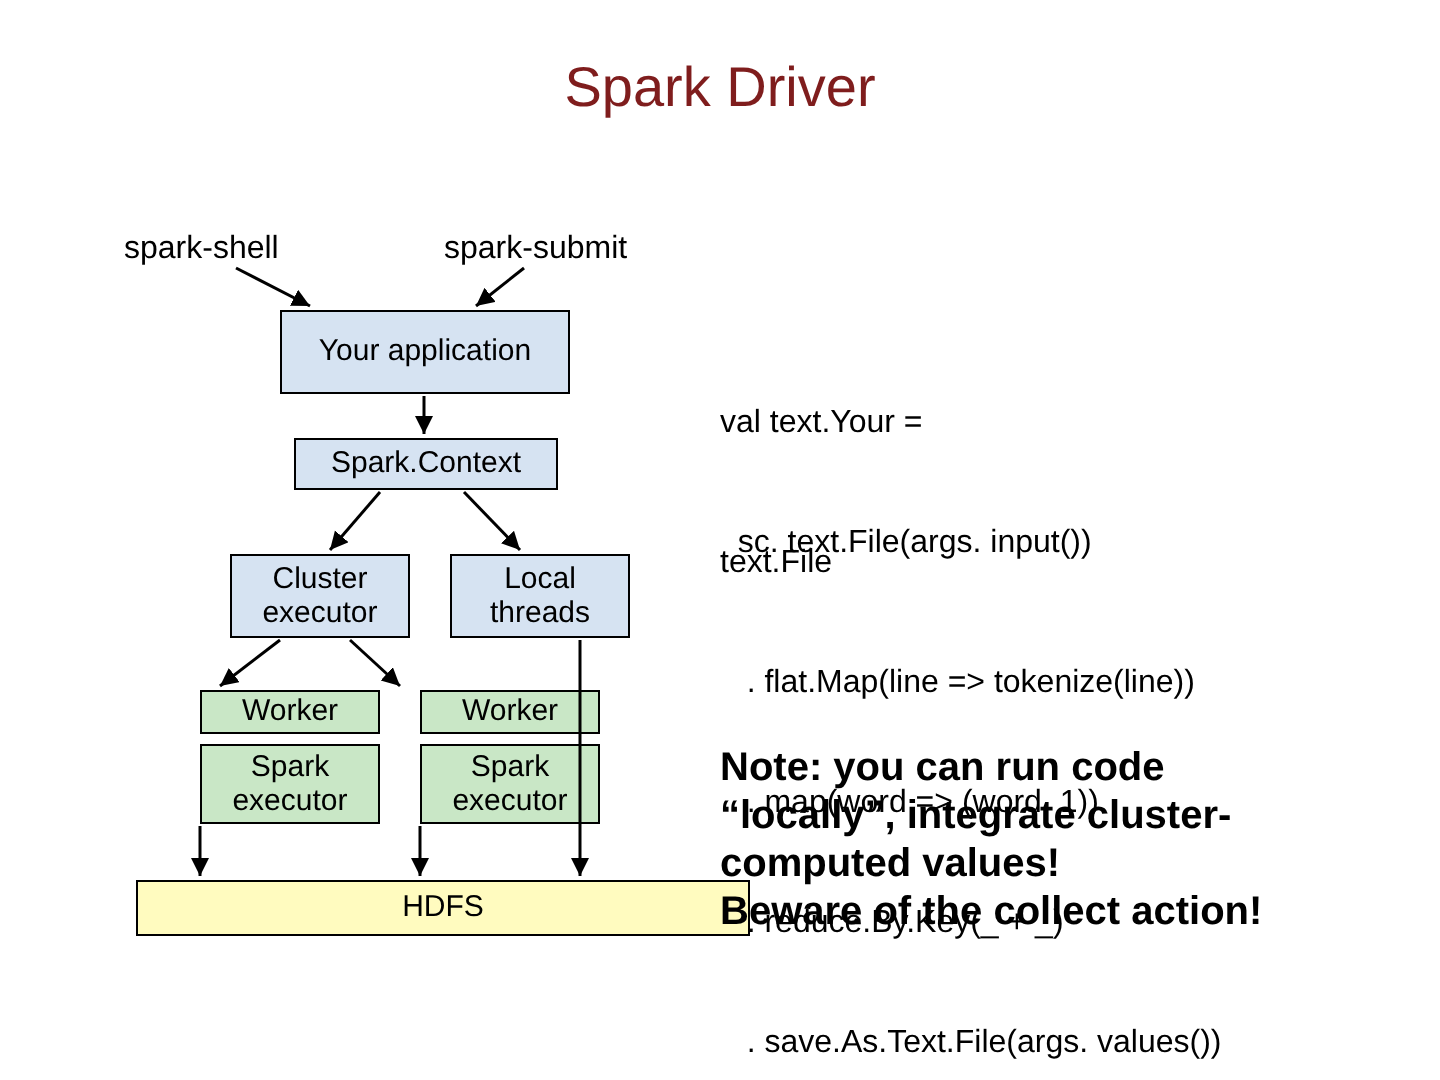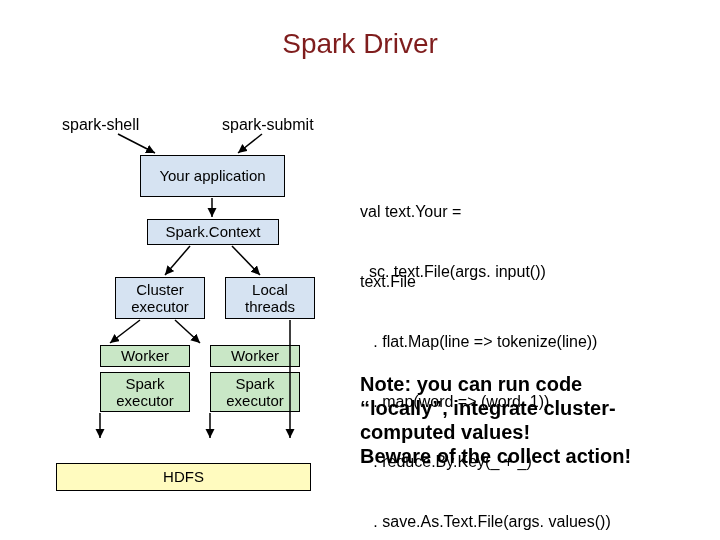--- a/index.html
+++ b/index.html
@@ -97,21 +97,21 @@
 
 <div class="box bg-green" style="left:165px; top:345px; width:90px; height:22px;">
   <div>Worker</div>
 </div>
 
 <div class="box bg-green" style="left:165px; top:372px; width:90px; height:40px;">
   <div>Spark</div>
   <div>executor</div>
 </div>
 
-<div class="box bg-yellow" style="left:56px; top:440px; width:255px; height:28px;margin-top:23px;">
+<div class="box bg-yellow" style="left:68px; top:440px; width:307px; height:28px;">
   <div>HDFS</div>
 </div>
 
 <div class="code" style="left:360px; top:162px;">
   <div>val text.Your =</div>
   <div>  sc. text.File(args. input())</div>
 </div>
 
 <div class="code" style="left:360px; top:232px;">
   <div>text.File</div>

